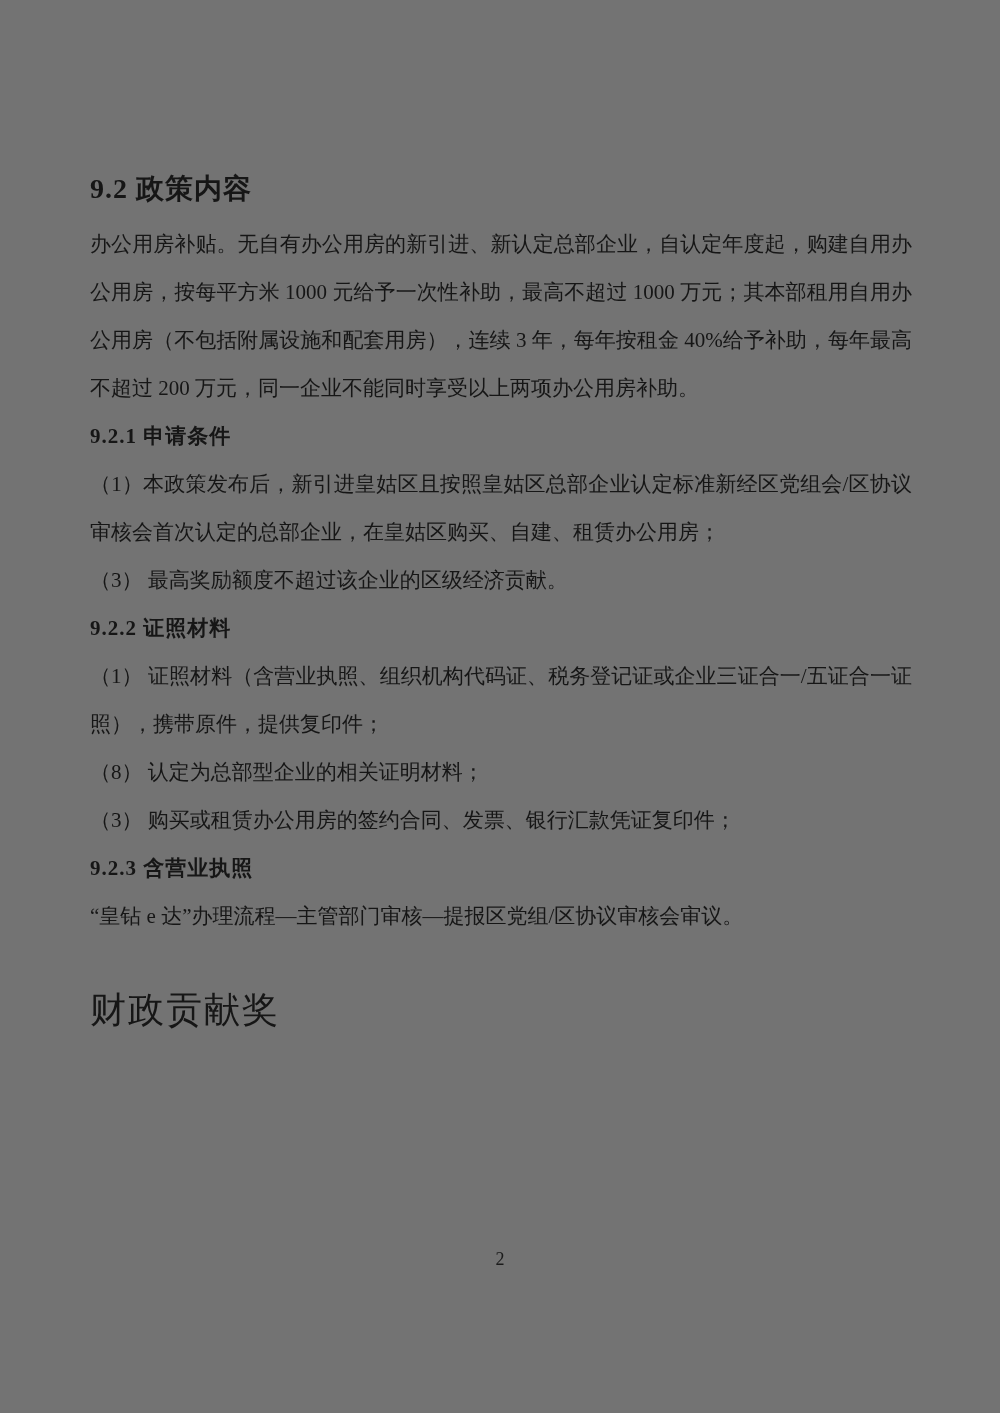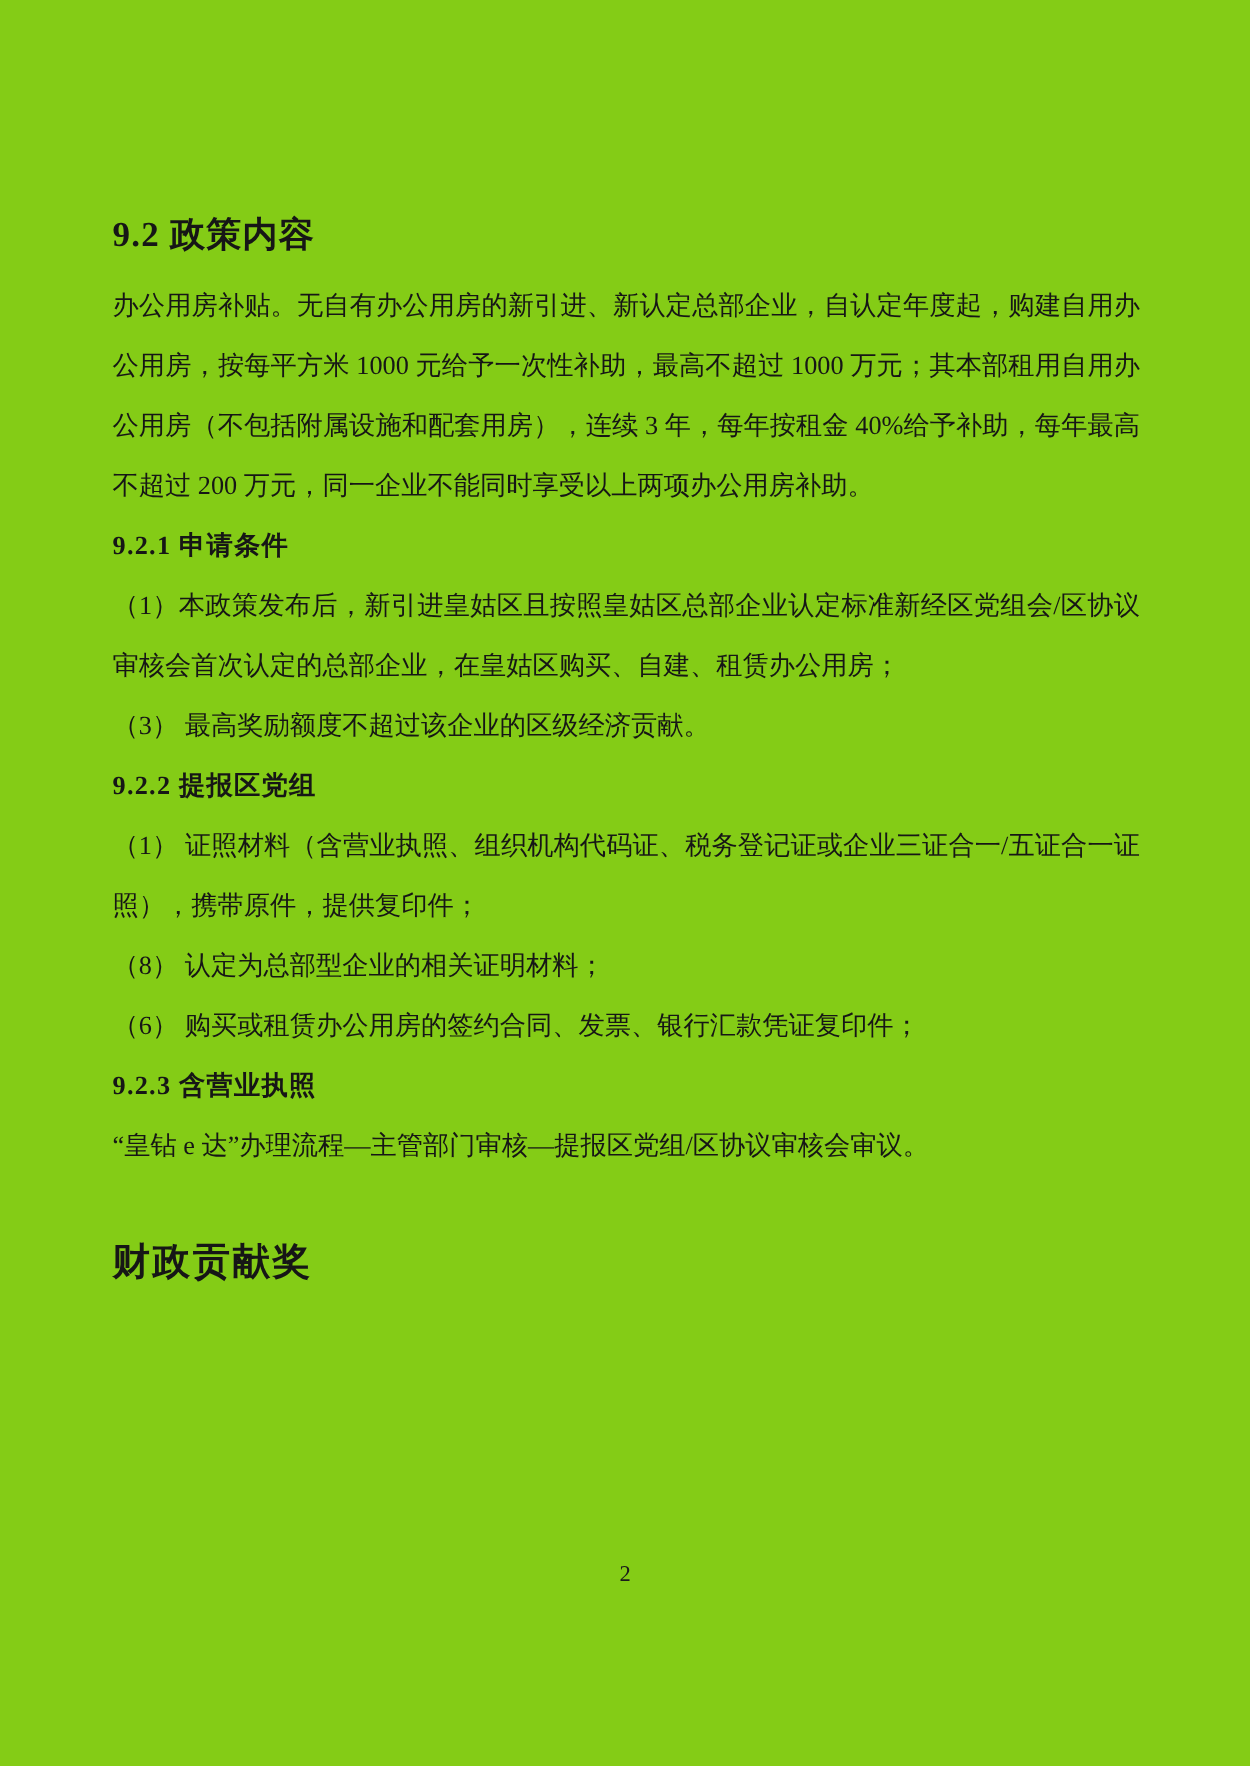--- a/index.html
+++ b/index.html
@@ -5,21 +5,21 @@
   html, body {
     margin: 0;
     padding: 0;
     background: #ffffff;
   }
   .page {
     position: relative;
     width: 1000px;
     height: 1413px;
     margin: 0 auto;
-    background: #84cc16;
+    background: #737373;
     box-sizing: border-box;
     padding: 165px 88px 0 90px;
     font-family: "Liberation Serif", "DejaVu Serif", serif;
     color: #161616;
     overflow: hidden;
   }
   .block {
     margin: 0;
     font-size: 21px;
     line-height: 48px;
@@ -33,22 +33,22 @@
   .sub-heading {
     font-weight: bold;
     letter-spacing: 1px;
   }
   .para {
     text-align: justify;
     text-justify: inter-character;
   }
   .chapter-heading {
     font-family: "Liberation Sans", "DejaVu Sans", sans-serif;
-    font-weight: bold;
-    font-size: 30px;
+    font-weight: normal;
+    font-size: 36px;
     letter-spacing: 2px;
     margin-top: 46px;
   }
   .page-number {
     position: absolute;
     left: 0;
     right: 0;
     top: 1248px;
     text-align: center;
     font-size: 18px;
@@ -64,27 +64,27 @@
   <h2 class="block section-heading">9.2 政策内容</h2>
 
   <p class="block para">办公用房补贴。无自有办公用房的新引进、新认定总部企业，自认定年度起，购建自用办公用房，按每平方米 1000 元给予一次性补助，最高不超过 1000 万元；其本部租用自用办公用房（不包括附属设施和配套用房），连续 3 年，每年按租金 40%给予补助，每年最高不超过 200 万元，同一企业不能同时享受以上两项办公用房补助。</p>
 
   <h3 class="block sub-heading">9.2.1 申请条件</h3>
 
   <p class="block para">（1）本政策发布后，新引进皇姑区且按照皇姑区总部企业认定标准新经区党组会/区协议审核会首次认定的总部企业，在皇姑区购买、自建、租赁办公用房；</p>
 
   <p class="block para">（3） 最高奖励额度不超过该企业的区级经济贡献。</p>
 
-  <h3 class="block sub-heading">9.2.2 提报区党组</h3>
+  <h3 class="block sub-heading">9.2.2 证照材料</h3>
 
   <p class="block para">（1） 证照材料（含营业执照、组织机构代码证、税务登记证或企业三证合一/五证合一证照），携带原件，提供复印件；</p>
 
   <p class="block para">（8） 认定为总部型企业的相关证明材料；</p>
 
-  <p class="block para">（6） 购买或租赁办公用房的签约合同、发票、银行汇款凭证复印件；</p>
+  <p class="block para">（3） 购买或租赁办公用房的签约合同、发票、银行汇款凭证复印件；</p>
 
 
   <h3 class="block sub-heading">9.2.3 含营业执照</h3>
 
   <p class="block para">“皇钻 e 达”办理流程—主管部门审核—提报区党组/区协议审核会审议。</p>
 
   <h2 class="block chapter-heading">财政贡献奖</h2>
 
   <div class="page-number">2</div>
 

